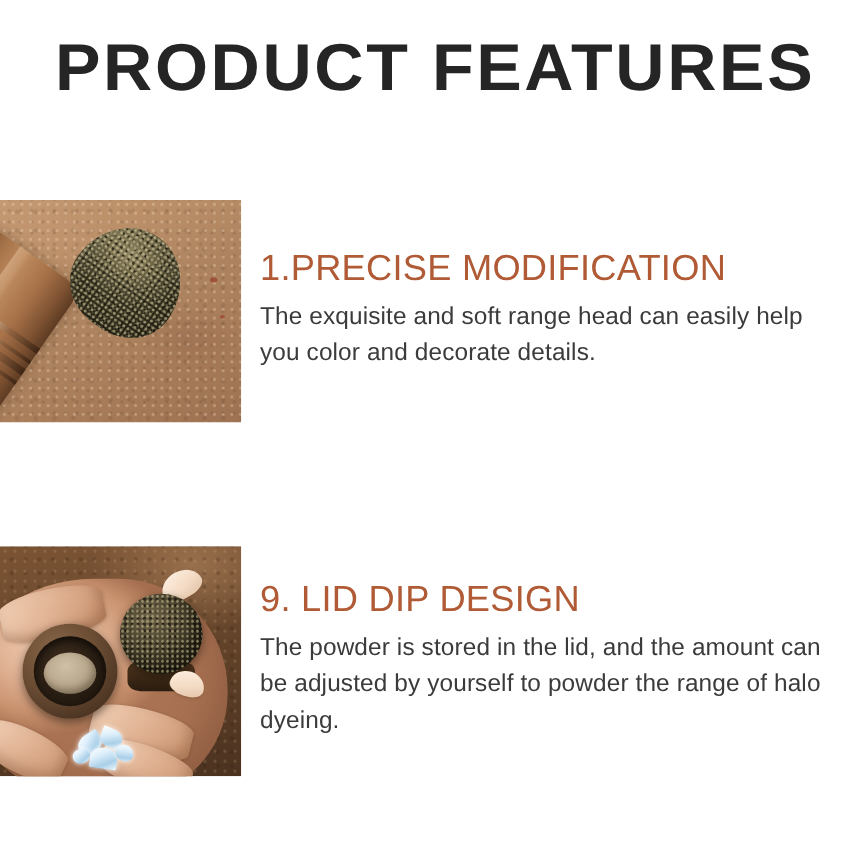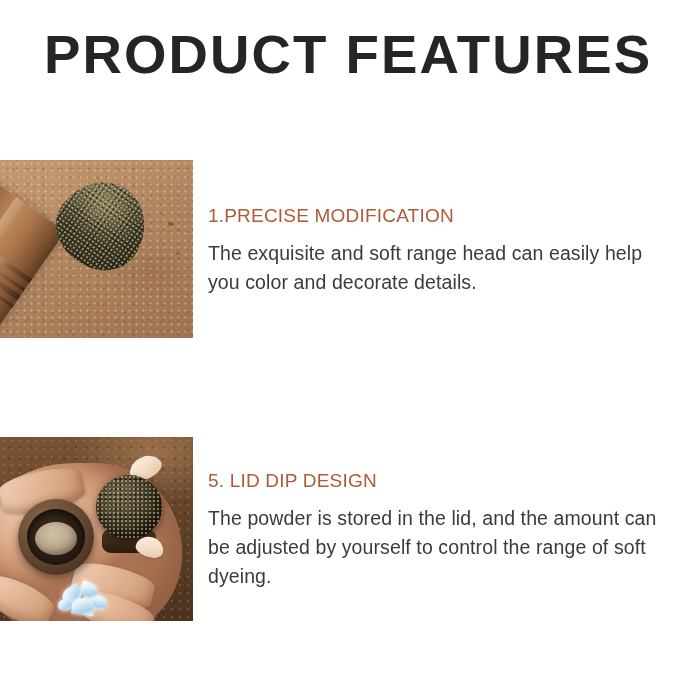--- a/index.html
+++ b/index.html
@@ -56,21 +56,21 @@
     position: absolute;
     left: 208px;
     top: 0;
     width: 462px;
   }
   .feature-row.row-1 .feature-text { top: 40px; }
   .feature-row.row-2 .feature-text { top: 28px; }
 
   .feature-heading {
     font-family: "Liberation Sans", sans-serif;
-    font-size: 19px;
+    font-size: 29px;
     line-height: 31px;
     font-weight: 400;
     color: #B05B36;
     letter-spacing: 0.2px;
     margin: 0 0 8px 0;
     white-space: nowrap;
   }
 
   .feature-body {
     font-family: "Liberation Sans", sans-serif;
@@ -360,16 +360,16 @@
         <div class="gem g1"></div>
         <div class="gem g2"></div>
         <div class="gem g3"></div>
         <div class="gem g4"></div>
         <div class="gem g5"></div>
       </div>
     </div>
   </div>
 
   <div class="feature-text">
-    <h2 class="feature-heading">5. LID DIP DESIGN</h2>
-    <p class="feature-body">The powder is stored in the lid, and the amount can be adjusted by yourself to control the range of soft dyeing.</p>
+    <h2 class="feature-heading">9. LID DIP DESIGN</h2>
+    <p class="feature-body">The powder is stored in the lid, and the amount can be adjusted by yourself to powder the range of halo dyeing.</p>
   </div>
 </div>
 
 </body></html>

